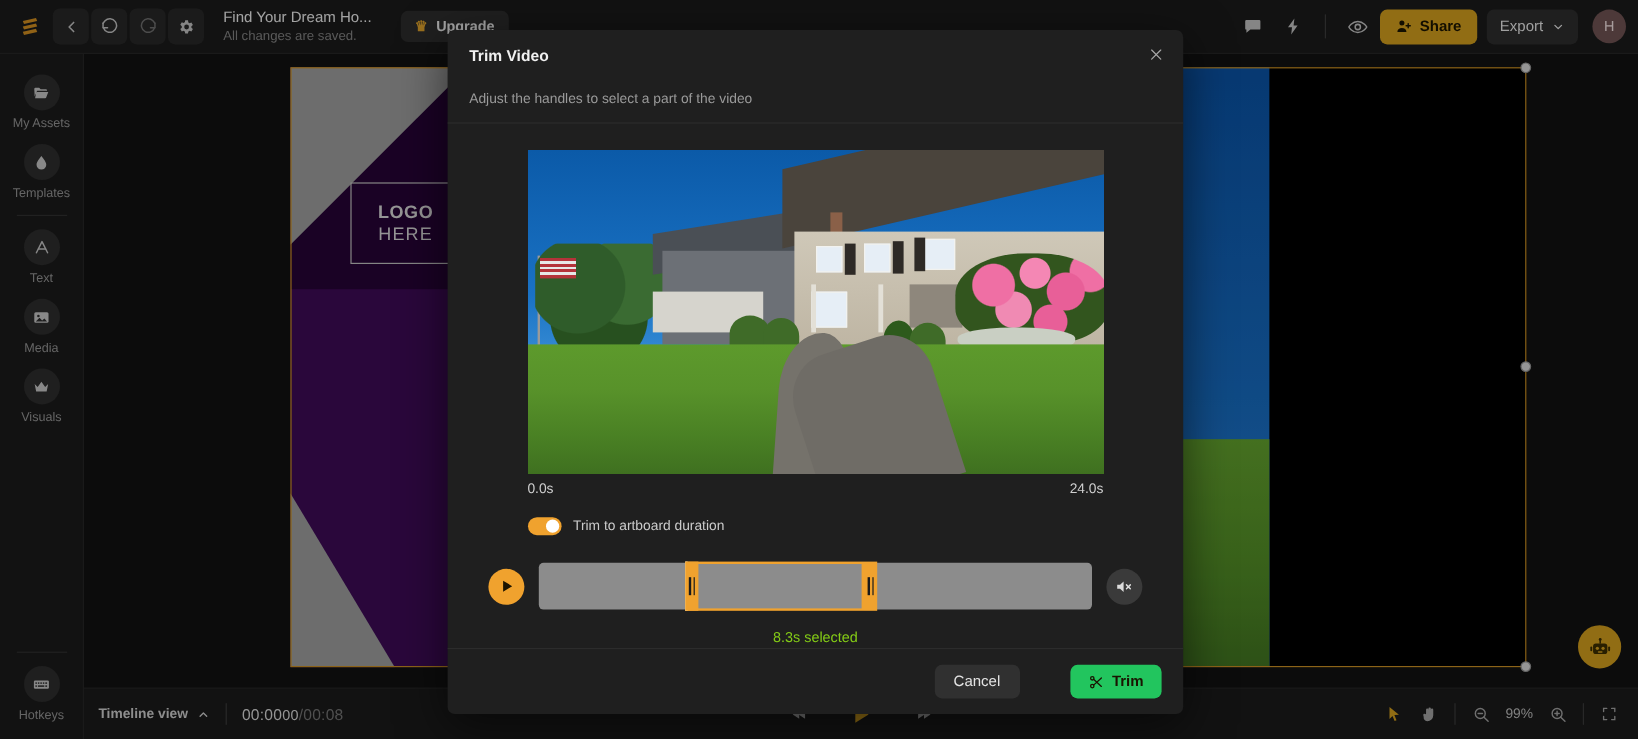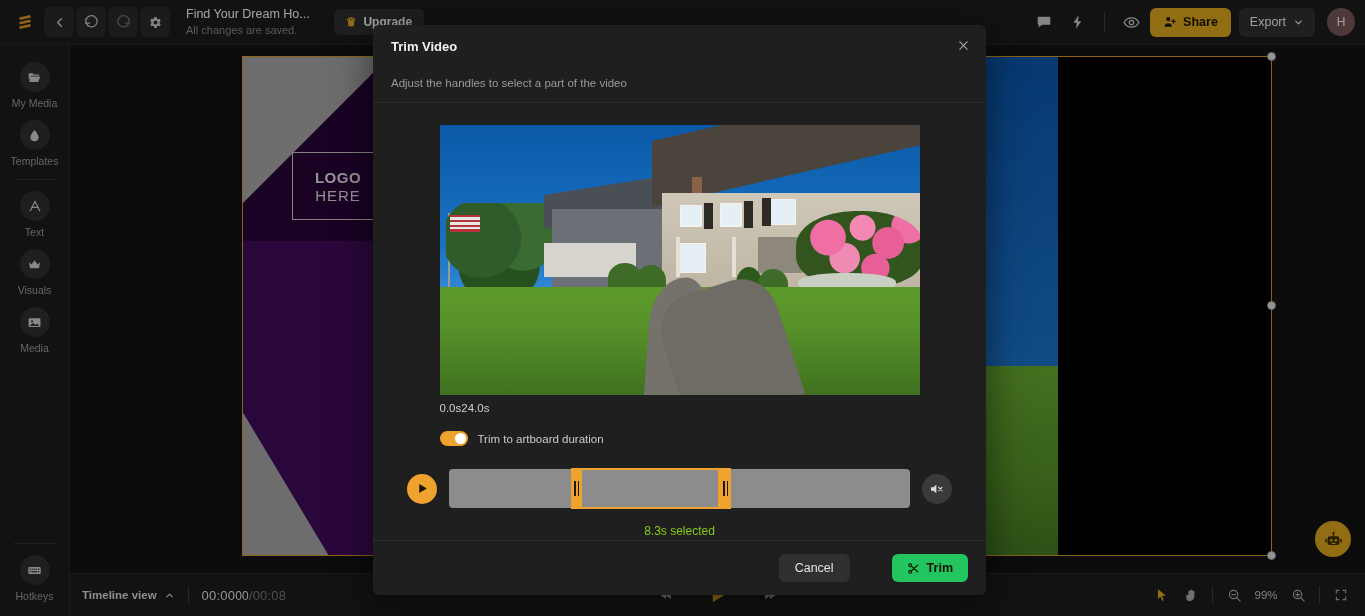--- a/index.html
+++ b/index.html
@@ -307,21 +307,21 @@
   }
   .mv-path2{
     position:absolute; left:228px; bottom:-20px; width:120px;height:130px;
     background:#6f6c66;
     transform:rotate(-18deg);
     border-radius:30% 30% 0 0;
   }
 
   .time-row{
     width:480px; margin:7px auto 0;
-    display:flex; 
+    display:flex; justify-content:space-between;
     font-size:11.5px; color:#cfcfcf;
   }
   .toggle-row{
     width:480px; margin:17px auto 0; display:flex; align-items:center; gap:10px;
   }
   .toggle{
     width:28px;height:15px;border-radius:8px;background:#f0a22e;
     position:relative; cursor:pointer; flex:none;
   }
   .toggle .knob{
@@ -476,21 +476,21 @@
 
   <div class="rail">
 
     <div class="rail-item">
       <div class="rail-ico">
         <svg width="15" height="15" viewBox="0 0 24 24" fill="currentColor">
           <path d="M2.5 6.5A1.5 1.5 0 0 1 4 5h5l2 2h7a1.5 1.5 0 0 1 1.5 1.5v.5H6.3L3 16.5z"></path>
           <path d="M5.2 10.5h16L18.4 18a1.5 1.5 0 0 1-1.4 1H3.6z"></path>
         </svg>
       </div>
-      <div class="rail-lbl">My Media</div>
+      <div class="rail-lbl">My Assets</div>
     </div>
 
     <div class="rail-item">
       <div class="rail-ico">
         <svg width="13" height="15" viewBox="0 0 24 24" fill="currentColor">
           <path d="M12 2C12 2 4.5 10.5 4.5 15.2a7.5 7.5 0 0 0 15 0C19.5 10.5 12 2 12 2z"></path>
         </svg>
       </div>
       <div class="rail-lbl">Templates</div>
     </div>
@@ -498,40 +498,40 @@
     <div class="rail-div"></div>
 
     <div class="rail-item">
       <div class="rail-ico">
         <svg width="16" height="16" viewBox="0 0 24 24" fill="none" stroke="currentColor" stroke-width="1.8" stroke-linecap="round" stroke-linejoin="round">
           <path d="M5 19 L12 5 L19 19"></path>
           <path d="M7.6 14.2h8.8"></path>
         </svg>
       </div>
       <div class="rail-lbl">Text</div>
-    </div>
-
-    <div class="rail-item">
-      <div class="rail-ico">
-        <svg width="15" height="15" viewBox="0 0 24 24" fill="currentColor">
-          <path d="M3 8l4 4 5-7 5 7 4-4-2 10H5z"></path>
-        </svg>
-      </div>
-      <div class="rail-lbl">Visuals</div>
     </div>
 
     <div class="rail-item">
       <div class="rail-ico">
         <svg width="15" height="15" viewBox="0 0 24 24" fill="currentColor">
           <rect x="2.5" y="5" width="19" height="14" rx="2"></rect>
           <circle cx="8" cy="10" r="1.7" fill="#2b2b2b"></circle>
           <path d="M4.5 17.5l5-5 3.5 3.5 3-2.5 3.5 4z" fill="#2b2b2b"></path>
         </svg>
       </div>
       <div class="rail-lbl">Media</div>
+    </div>
+
+    <div class="rail-item">
+      <div class="rail-ico">
+        <svg width="15" height="15" viewBox="0 0 24 24" fill="currentColor">
+          <path d="M3 8l4 4 5-7 5 7 4-4-2 10H5z"></path>
+        </svg>
+      </div>
+      <div class="rail-lbl">Visuals</div>
     </div>
 
     <div class="rail-bottom">
       <div class="rail-div"></div>
       <div class="rail-item" style="padding-bottom:14px;">
         <div class="rail-ico">
           <svg width="15" height="15" viewBox="0 0 24 24" fill="currentColor">
             <rect x="2" y="6.5" width="20" height="11" rx="1.6"></rect>
             <g fill="#2b2b2b">
               <rect x="4" y="9" width="2" height="2"></rect>

